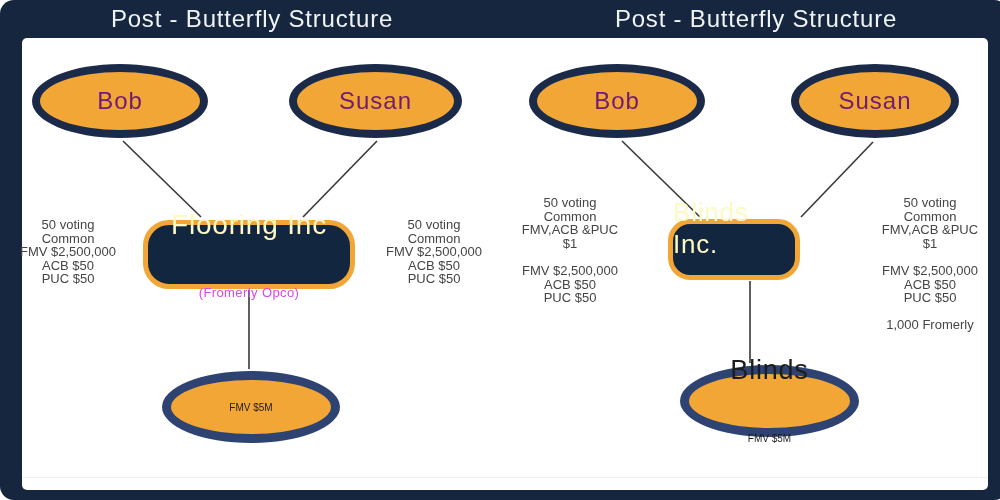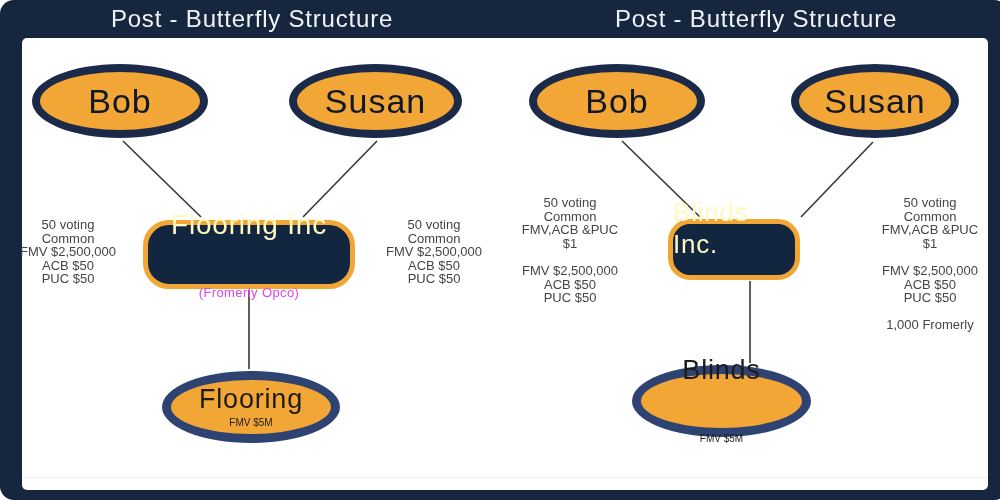--- a/index.html
+++ b/index.html
@@ -6,21 +6,21 @@
   body{font-family:"Liberation Sans", sans-serif;}
   .canvas{position:relative;width:1000px;height:500px;background:#16263F;border-radius:14px;overflow:hidden;padding-left:8px;}
   .titles{position:absolute;top:0;left:0;right:0;height:38px;display:flex;z-index:3;}
   .title{flex:1;text-align:center;padding-top:5px;font-size:24px;font-weight:300;letter-spacing:0.8px;color:#EFF3F6;}
   .sheet{position:absolute;left:22px;top:38px;width:966px;height:452px;background:#ffffff;border-radius:5px;z-index:1;}
   .sheet::after{content:"";position:absolute;left:0;right:0;bottom:12px;height:1px;background:rgba(0,0,0,0.06);}
   .connectors{position:absolute;left:0;top:0;width:1000px;height:500px;z-index:2;}
   .shape{position:absolute;z-index:4;box-sizing:border-box;display:flex;flex-direction:column;align-items:center;justify-content:center;}
   .oval{border-radius:50%;background:#F1A636;}
   .owner{border:8px solid #1B2A49;}
-  .owner .owner-name{font-size:34px;letter-spacing:1px;color:#0f172a;}
+  .owner .owner-name{font-size:24px;letter-spacing:1px;color:#701a75;}
   .sub{border:9px solid #2E4372;}
   .sub .sub-name{font-size:27px;letter-spacing:0.8px;color:#1C1C1C;line-height:30px;}
   .sub .sub-value{font-size:10px;color:#1C1C1C;line-height:17px;}
   .company{background:#13263F;border:5px solid #F1A636;border-radius:26px;}
   .company .company-name{font-size:28px;letter-spacing:0.8px;color:#fef9c3;line-height:32px;}
   .company .company-sub{font-size:13px;letter-spacing:0.4px;color:#d946ef;line-height:16px;margin-top:44px;}
   .label-block{position:absolute;z-index:4;width:120px;text-align:center;color:#454545;font-size:13px;}
   .lbl-line{min-height:13.6px;line-height:13.6px;}
 </style>
 </head>
@@ -65,21 +65,20 @@
       <div class="lbl-line">ACB $50</div>
       <div class="lbl-line">PUC $50</div>
     </div>
 
   <div class="shape company" style="left:143px;top:220px;width:212px;height:69px;">
     <div class="company-name">Flooring Inc</div>
     <div class="company-sub">(Fromerly Opco)</div>
   </div>
 
   <div class="shape oval sub" style="left:162px;top:371px;width:178px;height:72px;">
-    <div class="sub-name">Flooring</div>
     <div class="sub-value">FMV $5M</div>
   </div>
 
   <div class="shape oval owner" style="left:529px;top:64px;width:176px;height:74px;">
     <span class="owner-name">Bob</span>
   </div>
   <div class="shape oval owner" style="left:791px;top:64px;width:168px;height:74px;">
     <span class="owner-name">Susan</span>
   </div>
 
@@ -104,18 +103,18 @@
       <div class="lbl-line">PUC $50</div>
       <div class="lbl-line"></div>
       <div class="lbl-line">1,000 Fromerly</div>
     </div>
 
   <div class="shape company" style="left:668px;top:219px;width:132px;height:61px;border-radius:22px;">
     <div class="company-name" style="font-size:26px;">Blinds Inc.</div>
     <div class="company-sub"></div>
   </div>
 
-  <div class="shape oval sub" style="left:632px;top:365px;width:179px;height:72px;gap:45px;">
+  <div class="shape oval sub" style="left:680px;top:365px;width:179px;height:72px;gap:45px;">
     <div class="sub-name">Blinds</div>
     <div class="sub-value">FMV $5M</div>
   </div>
 
 </div>
 
 </body></html>

